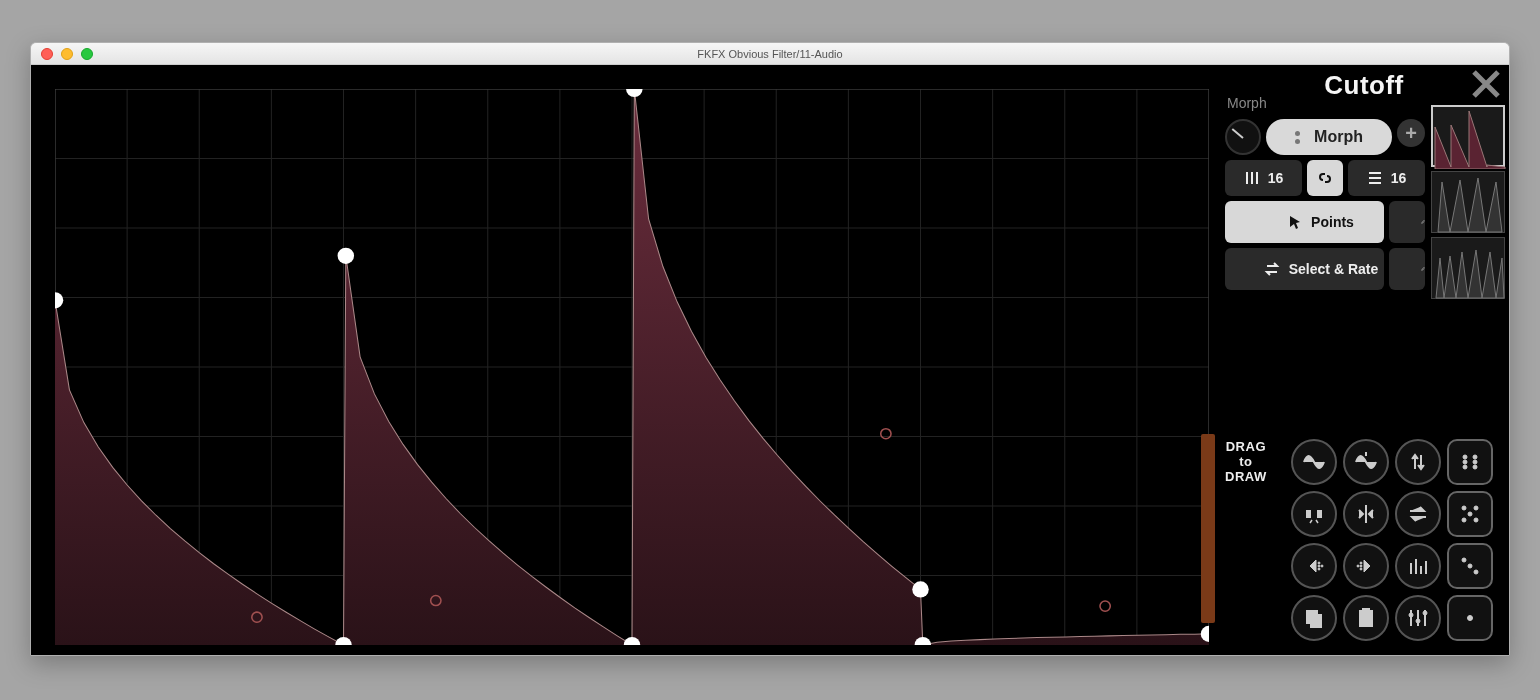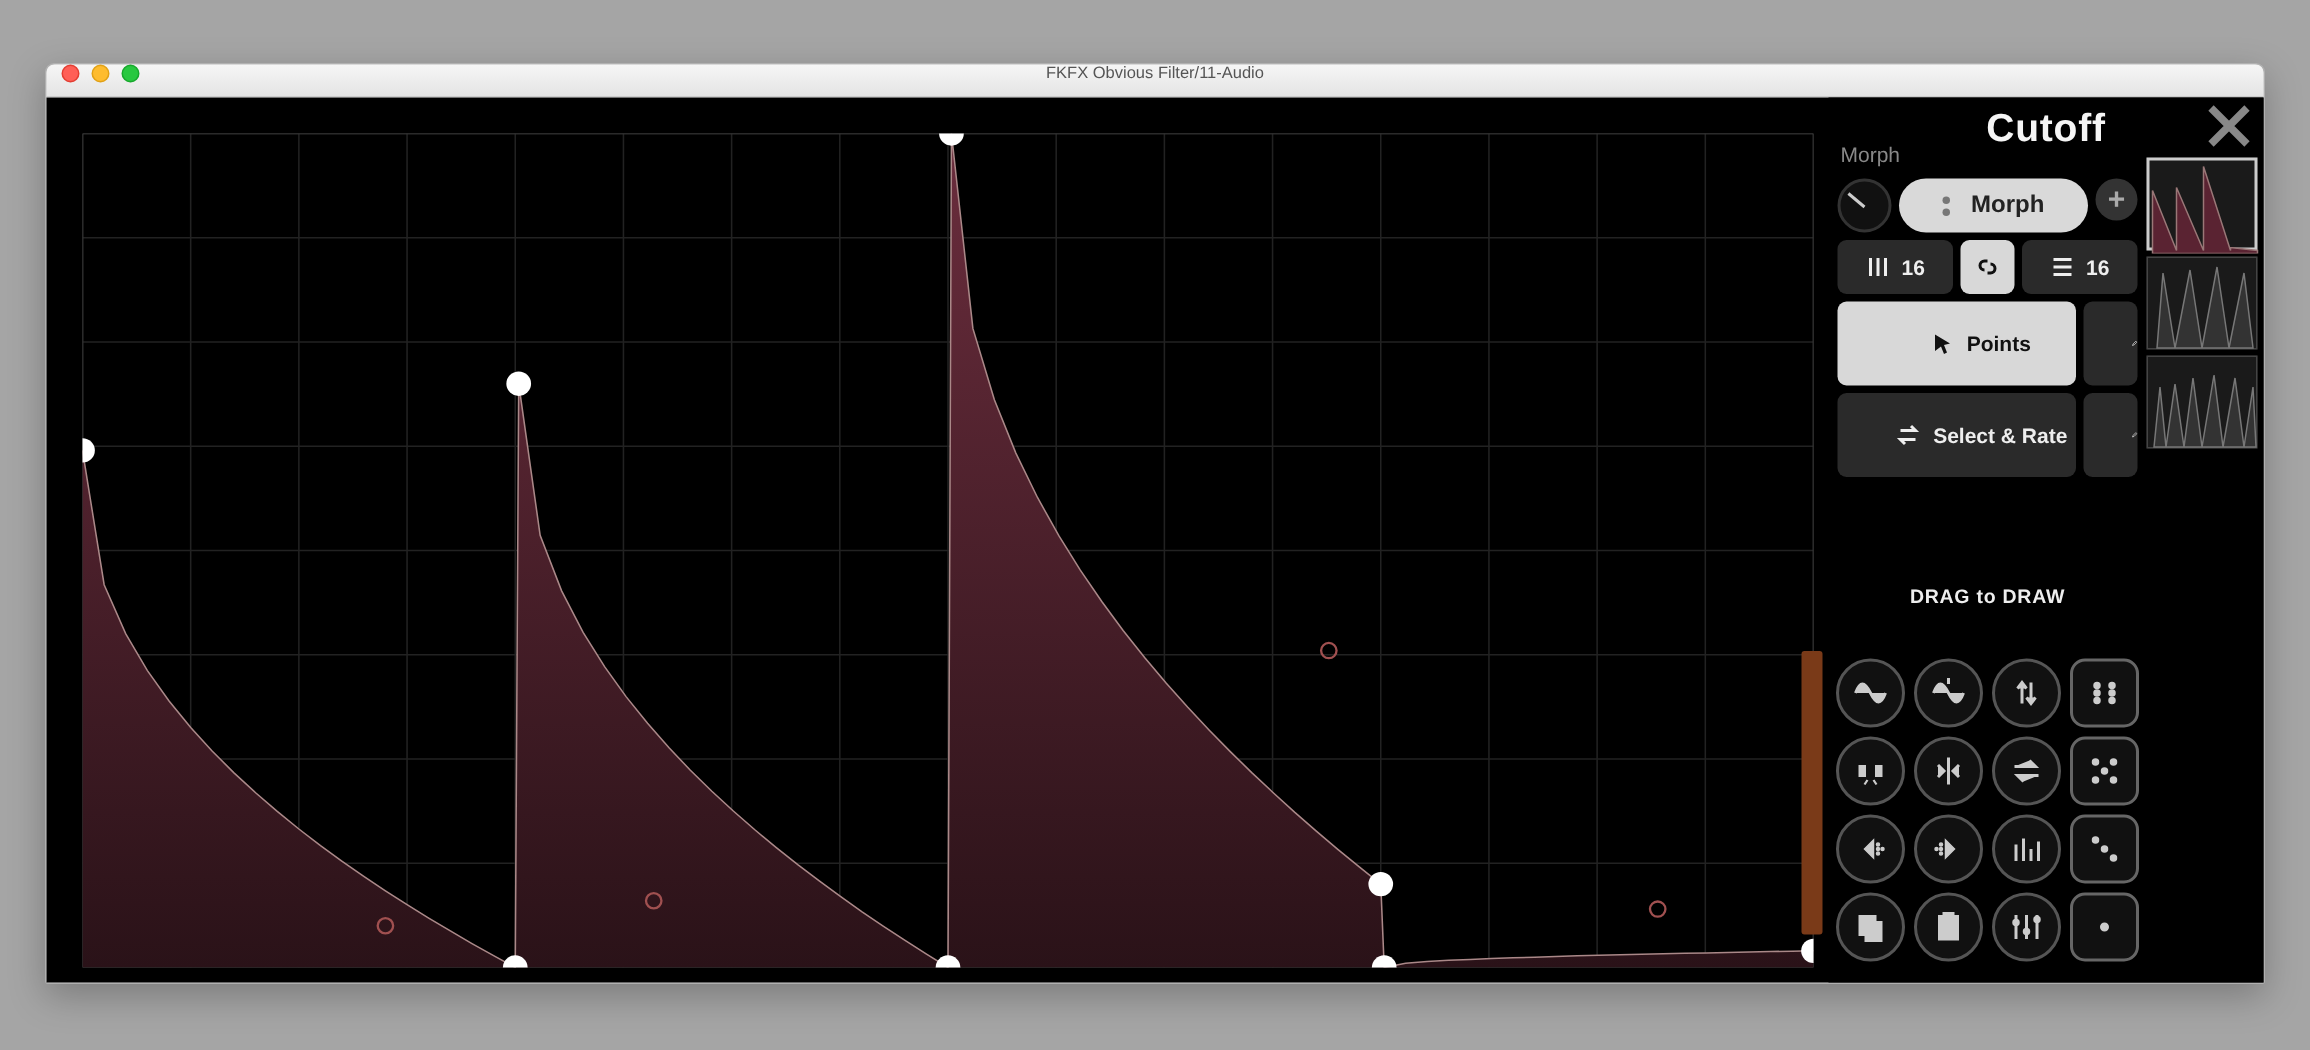--- a/index.html
+++ b/index.html
@@ -1,18 +1,18 @@
 <!DOCTYPE html>
 <html><head>
 <meta charset="utf-8">
 <style>
   * { box-sizing: border-box; margin: 0; padding: 0; font-family: -apple-system, "Helvetica Neue", Arial, sans-serif; }
   body { background: #a5a5a5; width: 1540px; height: 700px; overflow: hidden; }
   .window { position: absolute; left: 30px; top: 42px; width: 1480px; height: 614px; background: #efefef; border: 1px solid #b0b0b0; border-radius: 6px 6px 2px 2px; box-shadow: 0 8px 24px rgba(0,0,0,.25); display: flex; flex-direction: column; }
-  .titlebar { height: 22px; background: linear-gradient(#f6f6f6,#e4e4e4); border-bottom: 1px solid #ccc; display: flex; align-items: flex-start; position: relative; border-radius: 6px 6px 0 0; }
+  .titlebar { height: 22px; background: linear-gradient(#f6f6f6,#e4e4e4); border-bottom: 1px solid #ccc; display: flex; align-items: center; position: relative; border-radius: 6px 6px 0 0; }
   .traffic { display: flex; gap: 8px; padding-left: 10px; }
   .tl { width: 12px; height: 12px; border-radius: 50%; }
   .tl.red { background:#ff5f57; border:1px solid #e33e32;}
   .tl.yel { background:#febc2e; border:1px solid #e1a116;}
   .tl.grn { background:#28c840; border:1px solid #17a82c;}
   .title { position:absolute; left:0; right:0; text-align:center; font-size:11px; color:#555; pointer-events:none;}
   .content { flex:1; background:#000; display:flex; position:relative; }
 
   
   .editor { flex:1; position:relative; margin:24px 10px 10px 24px; }
@@ -33,42 +33,42 @@
   .close-x { position:absolute; right:6px; top:2px; cursor:pointer; }
   .close-x svg { stroke:#888; stroke-width:5; }
   .morph-label { position:absolute; left:8px; top:30px; font-size:14px; color:#888; }
 
   .controls { position:absolute; left:6px; right:84px; top:54px; display:flex; flex-direction:column; gap:5px; }
   .row { display:flex; gap:5px; }
   .btn { background:#2a2a2a; border-radius:6px; display:flex; align-items:center; justify-content:center; gap:8px; height:36px; color:#eee; font-size:14px; font-weight:600; cursor:pointer; }
   .btn.icon-only { width:36px; flex:none; }
   .btn.wide { flex:1; }
   .btn.light { background:#d8d8d8; color:#111; }
-  .btn.tall { height:56px;padding-left:32px; }
+  .btn.tall { height:42px;padding-left:32px; }
   .btn svg { stroke:#eee; fill:none; stroke-width:2; }
   .btn.light svg { stroke:#111; }
 
   .knob { width:36px; height:36px; border-radius:50%; background:#111; border:2px solid #333; position:relative; }
   .knob::after{ content:''; position:absolute; left:50%; top:50%; width:14px; height:2px; background:#ccc; transform-origin:left center; transform:rotate(-140deg);}
   .pill { background:#d9d9d9; border-radius:20px; height:36px; flex:1; display:flex; align-items:center; justify-content:center; gap:10px; color:#222; font-weight:600; }
   .pill-dots { display:flex; flex-direction:column; gap:3px; margin-right:4px;}
   .pill-dots span{ width:5px;height:5px;background:#777;border-radius:50%;}
   .plus-circ { width:28px;height:28px;border-radius:50%;background:#333; display:flex;align-items:center;justify-content:center;color:#aaa;font-size:20px;font-weight:700;}
 
   .thumbs { position:absolute; right:4px; top:40px; width:74px; display:flex; flex-direction:column; gap:4px;}
   .thumb { width:74px; height:62px; background:#1a1a1a; border:1px solid #444; position:relative;}
   .thumb.active { border:2px solid #ccc; }
 
   .draw-label { text-align:center; font-size:13px; font-weight:700; color:#eee; margin-top:10px; letter-spacing:.5px;}
   .icon-grid { display:grid; grid-template-columns:repeat(4,46px); gap:6px; justify-content:center; margin:10px 0 8px 0;}
   .round-btn { width:46px; height:46px; border-radius:50%; border:2px solid #555; background:#111; display:flex; align-items:center; justify-content:center; cursor:pointer;}
   .square-btn { width:46px; height:46px; border-radius:10px; border:2px solid #666; background:#111; display:flex; align-items:center; justify-content:center; cursor:pointer;}
   .round-btn svg, .square-btn svg { stroke:#ccc; fill:#ccc; }
 
-  .panel-bottom { position:absolute; bottom:6px; left:6px; right:84px; display:flex; flex-direction:column; gap:24px;}
+  .panel-bottom { position:absolute; bottom:6px; left:6px; right:84px; display:flex; flex-direction:row; gap:24px;}
 </style>
 </head>
 <body>
 
 <div class="window">
   <div class="titlebar">
     <div class="traffic">
       <div class="tl red"></div>
       <div class="tl yel"></div>
       <div class="tl grn"></div>

